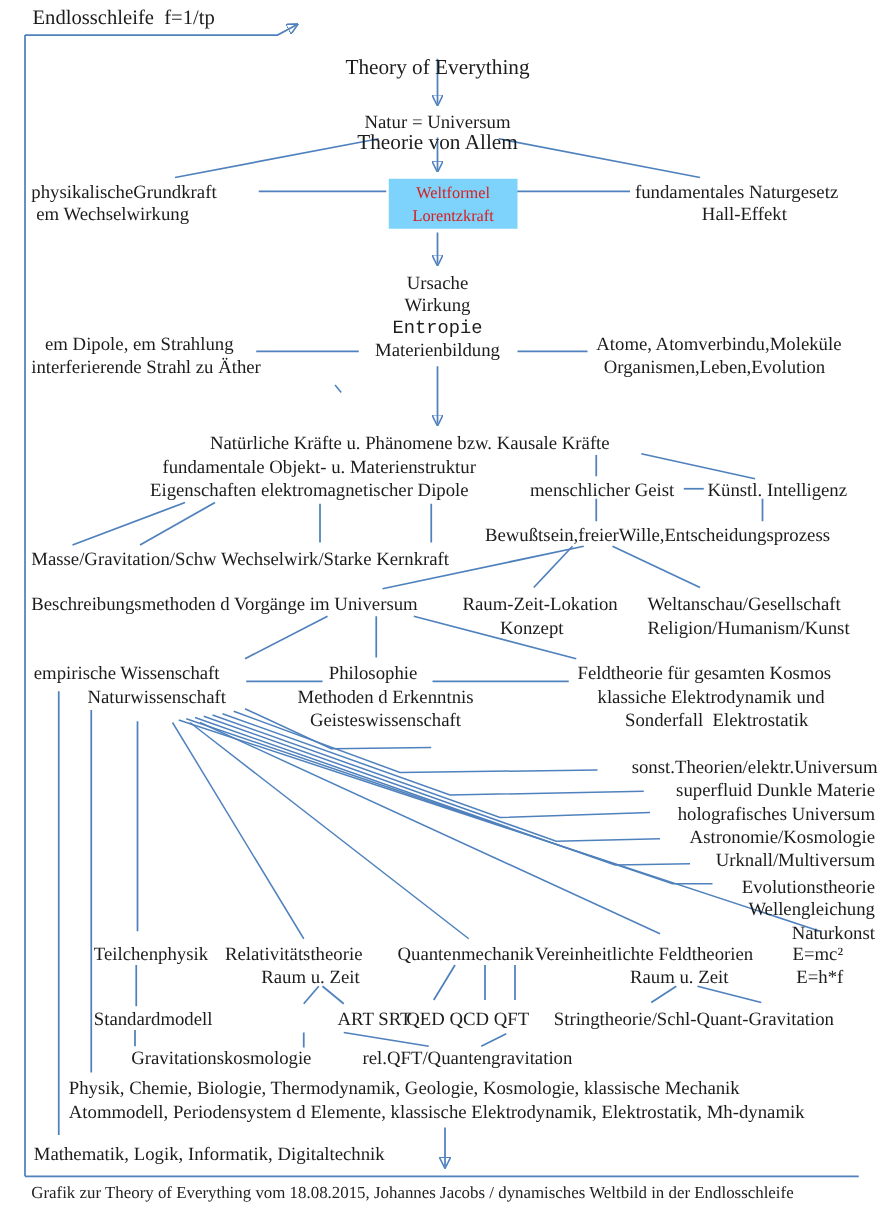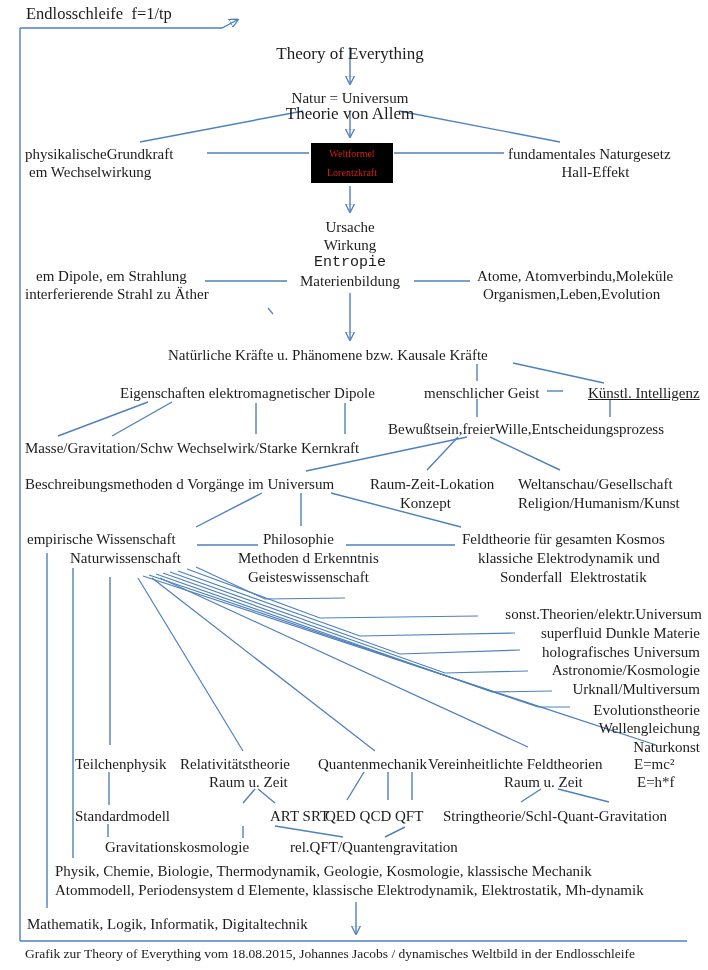--- a/index.html
+++ b/index.html
@@ -9,23 +9,23 @@
     color:#1c1c1c;overflow:hidden;
   }
   .lbl{
     position:absolute;font-size:15px;line-height:18px;white-space:pre;
   }
   .ctr{text-align:center;}
   .big{font-size:17px;line-height:20px;}
   .loop{font-size:16.5px;}
   .cap{font-size:13.5px;color:#222;}
   #weltformel-box{
-    position:absolute;left:311px;top:143px;width:82px;
-    background:#000000;color:#d81e1e;text-align:center;
-    font-size:10px;line-height:19px;padding:1px 0;
+    position:absolute;left:311px;top:143px;width:103px;
+    background:#7dd3fc;color:#d81e1e;text-align:center;
+    font-size:13px;line-height:19px;padding:1px 0;
   }
   .hl-complex{
     background:#fcf6d4;color:#cc3322;
   }
   svg.wires{position:absolute;left:0;top:0;pointer-events:none;}
   svg.wires path{fill:none;stroke:#4f81bd;stroke-width:1.4;}
   svg.wires path.thin{stroke-width:1.2;}
 </style>
 </head>
 <body>
@@ -141,23 +141,24 @@
   <div class="lbl ctr" style="left:290px;top:254px;width:120px;font-family:Liberation Mono, monospace;">Entropie</div>
   <div class="lbl ctr" style="left:280px;top:272px;width:140px;">Materienbildung</div>
 
   <div class="lbl" style="left:36px;top:267px;">em Dipole, em Strahlung</div>
   <div class="lbl" style="left:25px;top:285px;">interferierende Strahl zu Äther</div>
 
   <div class="lbl" style="left:483px;top:285px;">Organismen,Leben,Evolution</div>
   <div class="lbl" style="left:477px;top:267px;">Atome, Atomverbindu,Moleküle</div>
 
   <div class="lbl" style="left:168px;top:346px;">Natürliche Kräfte u. Phänomene bzw. Kausale Kräfte</div>
+  <div class="lbl" style="left:130px;top:365px;">fundamentale Objekt- u. Materienstruktur</div>
   <div class="lbl" style="left:120px;top:384px;">Eigenschaften elektromagnetischer Dipole</div>
   <div class="lbl" style="left:424px;top:384px;">menschlicher Geist</div>
-  <div class="lbl" style="left:588px;top:384px;text-decoration:underline;">Künstl. Intelligenz</div>
+  <div class="lbl" style="left:566px;top:384px;">Künstl. Intelligenz</div>
   <div class="lbl" style="left:388px;top:420px;">Bewußtsein,freierWille,Entscheidungsprozess</div>
   <div class="lbl" style="left:25px;top:439px;">Masse/Gravitation/Schw Wechselwirk/Starke Kernkraft</div>
 
   <div class="lbl" style="left:25px;top:475px;">Beschreibungsmethoden d Vorgänge im Universum</div>
   <div class="lbl" style="left:370px;top:475px;">Raum-Zeit-Lokation</div>
   <div class="lbl" style="left:400px;top:494px;">Konzept</div>
   <div class="lbl" style="left:518px;top:475px;">Weltanschau/Gesellschaft</div>
   <div class="lbl" style="left:518px;top:494px;">Religion/Humanism/Kunst</div>
 
   <div class="lbl" style="left:27px;top:530px;">empirische Wissenschaft</div>

